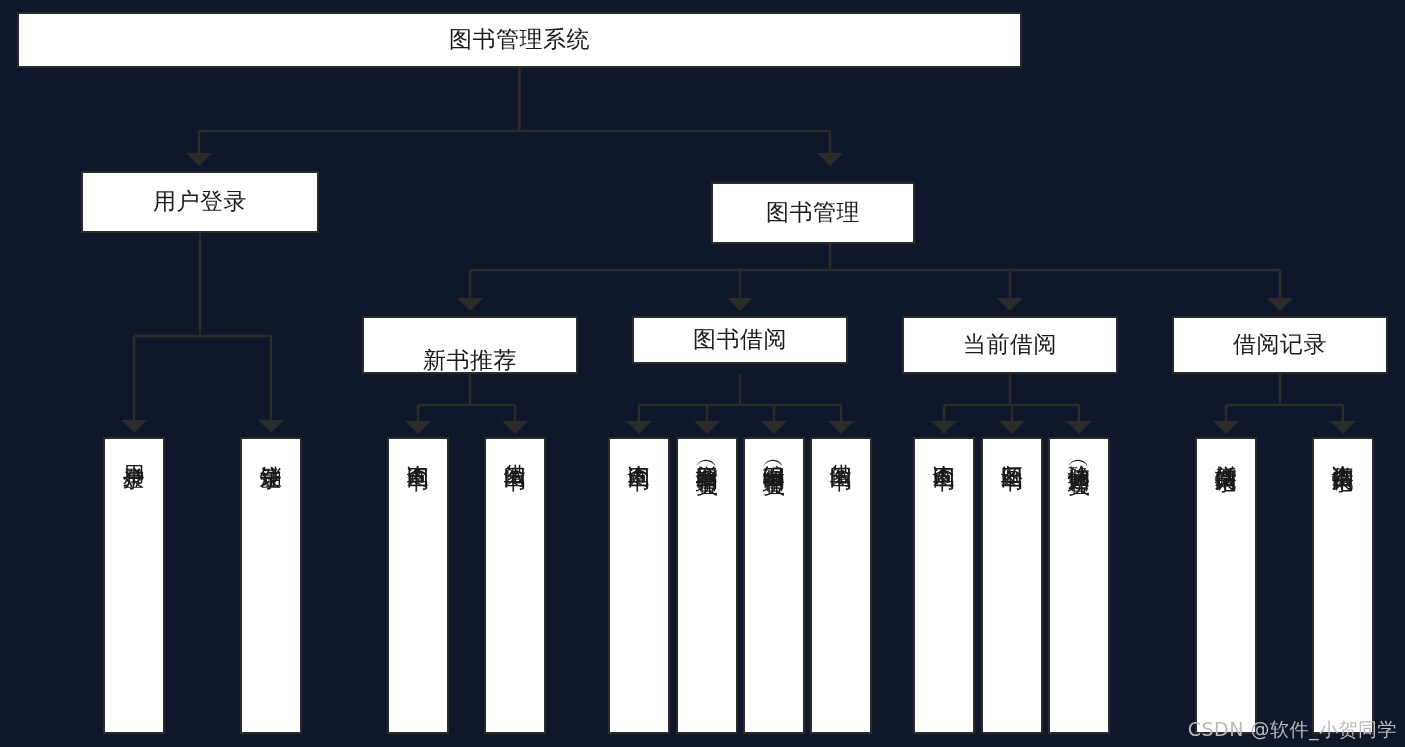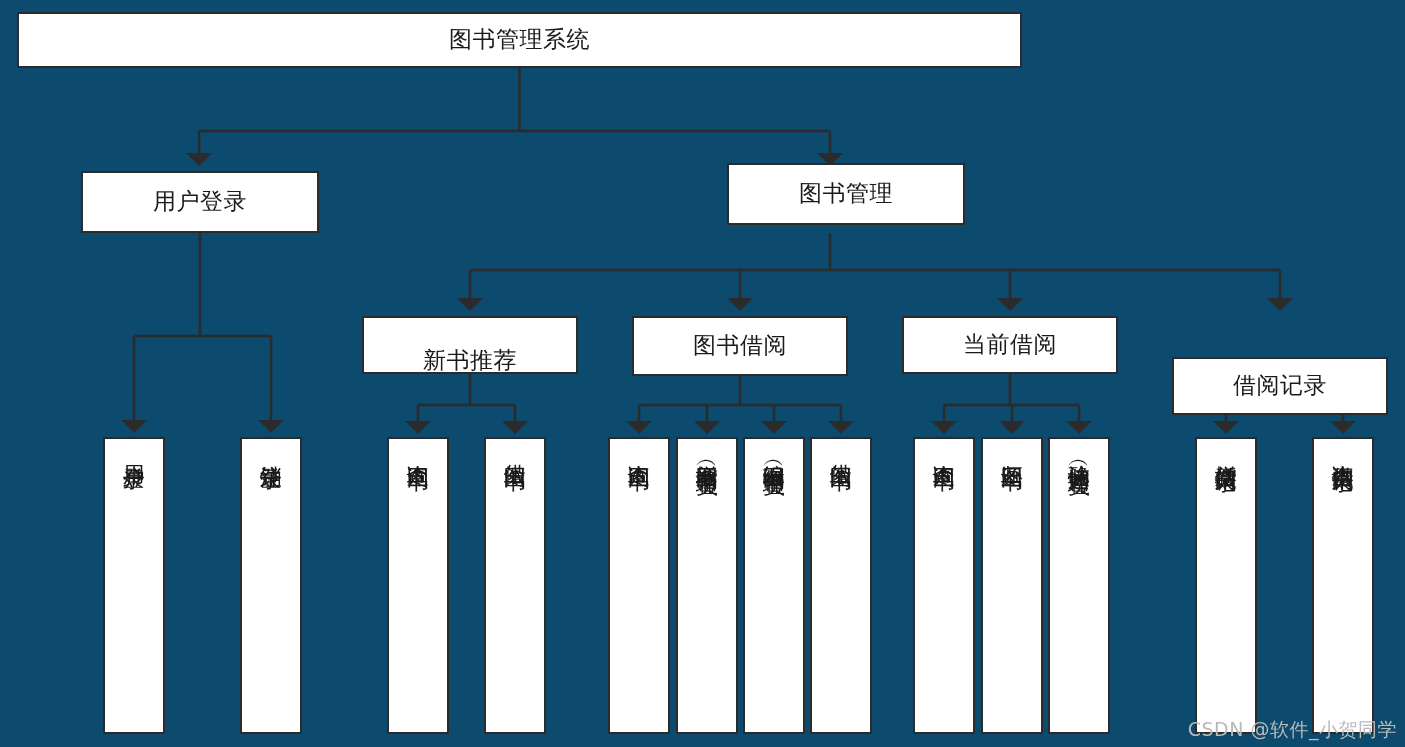--- a/index.html
+++ b/index.html
@@ -7,21 +7,21 @@
     padding: 0;
     background: #ffffff;
   }
   body {
     font-family: "DejaVu Sans", "Liberation Sans", sans-serif;
   }
   #canvas {
     position: relative;
     width: 1405px;
     height: 747px;
-    background: #0c4a6e;
+    background: #0f172a;
     overflow: hidden;
   }
   #wires {
     position: absolute;
     left: 0;
     top: 0;
     width: 1405px;
     height: 747px;
     pointer-events: none;
   }
@@ -126,34 +126,34 @@
     </g>
   </svg>
 
   <div class="node root horiz" style="left:17px; top:12px; width:1005px; height:56px;">
     <span class="label">图书管理系统</span>
   </div>
 
   <div class="node horiz" style="left:81px; top:171px; width:238px; height:62px;">
     <span class="label">用户登录</span>
   </div>
-  <div class="node horiz" style="left:711px; top:163px; width:238px; height:62px;margin-left:16px;">
+  <div class="node horiz" style="left:711px; top:182px; width:204px; height:62px;">
     <span class="label">图书管理</span>
   </div>
 
   <div class="node horiz" style="left:362px; top:316px; width:216px; height:58px;align-items:flex-end;">
     <span class="label">新书推荐</span>
   </div>
-  <div class="node horiz" style="left:632px; top:316px; width:216px; height:60px;">
+  <div class="node horiz" style="left:632px; top:316px; width:216px; height:48px;">
     <span class="label">图书借阅</span>
   </div>
   <div class="node horiz" style="left:902px; top:316px; width:216px; height:58px;">
     <span class="label">当前借阅</span>
   </div>
-  <div class="node horiz" style="left:1172px; top:316px; width:216px; height:58px;margin-top:41px;">
+  <div class="node horiz" style="left:1172px; top:316px; width:216px; height:58px;">
     <span class="label">借阅记录</span>
   </div>
 
   <div class="node vert" style="left:103px; top:437px; width:62px; height:297px;">
     <span class="label">用户登录</span>
   </div>
   <div class="node vert" style="left:240px; top:437px; width:62px; height:297px;">
     <span class="label">注销登录</span>
   </div>
 

